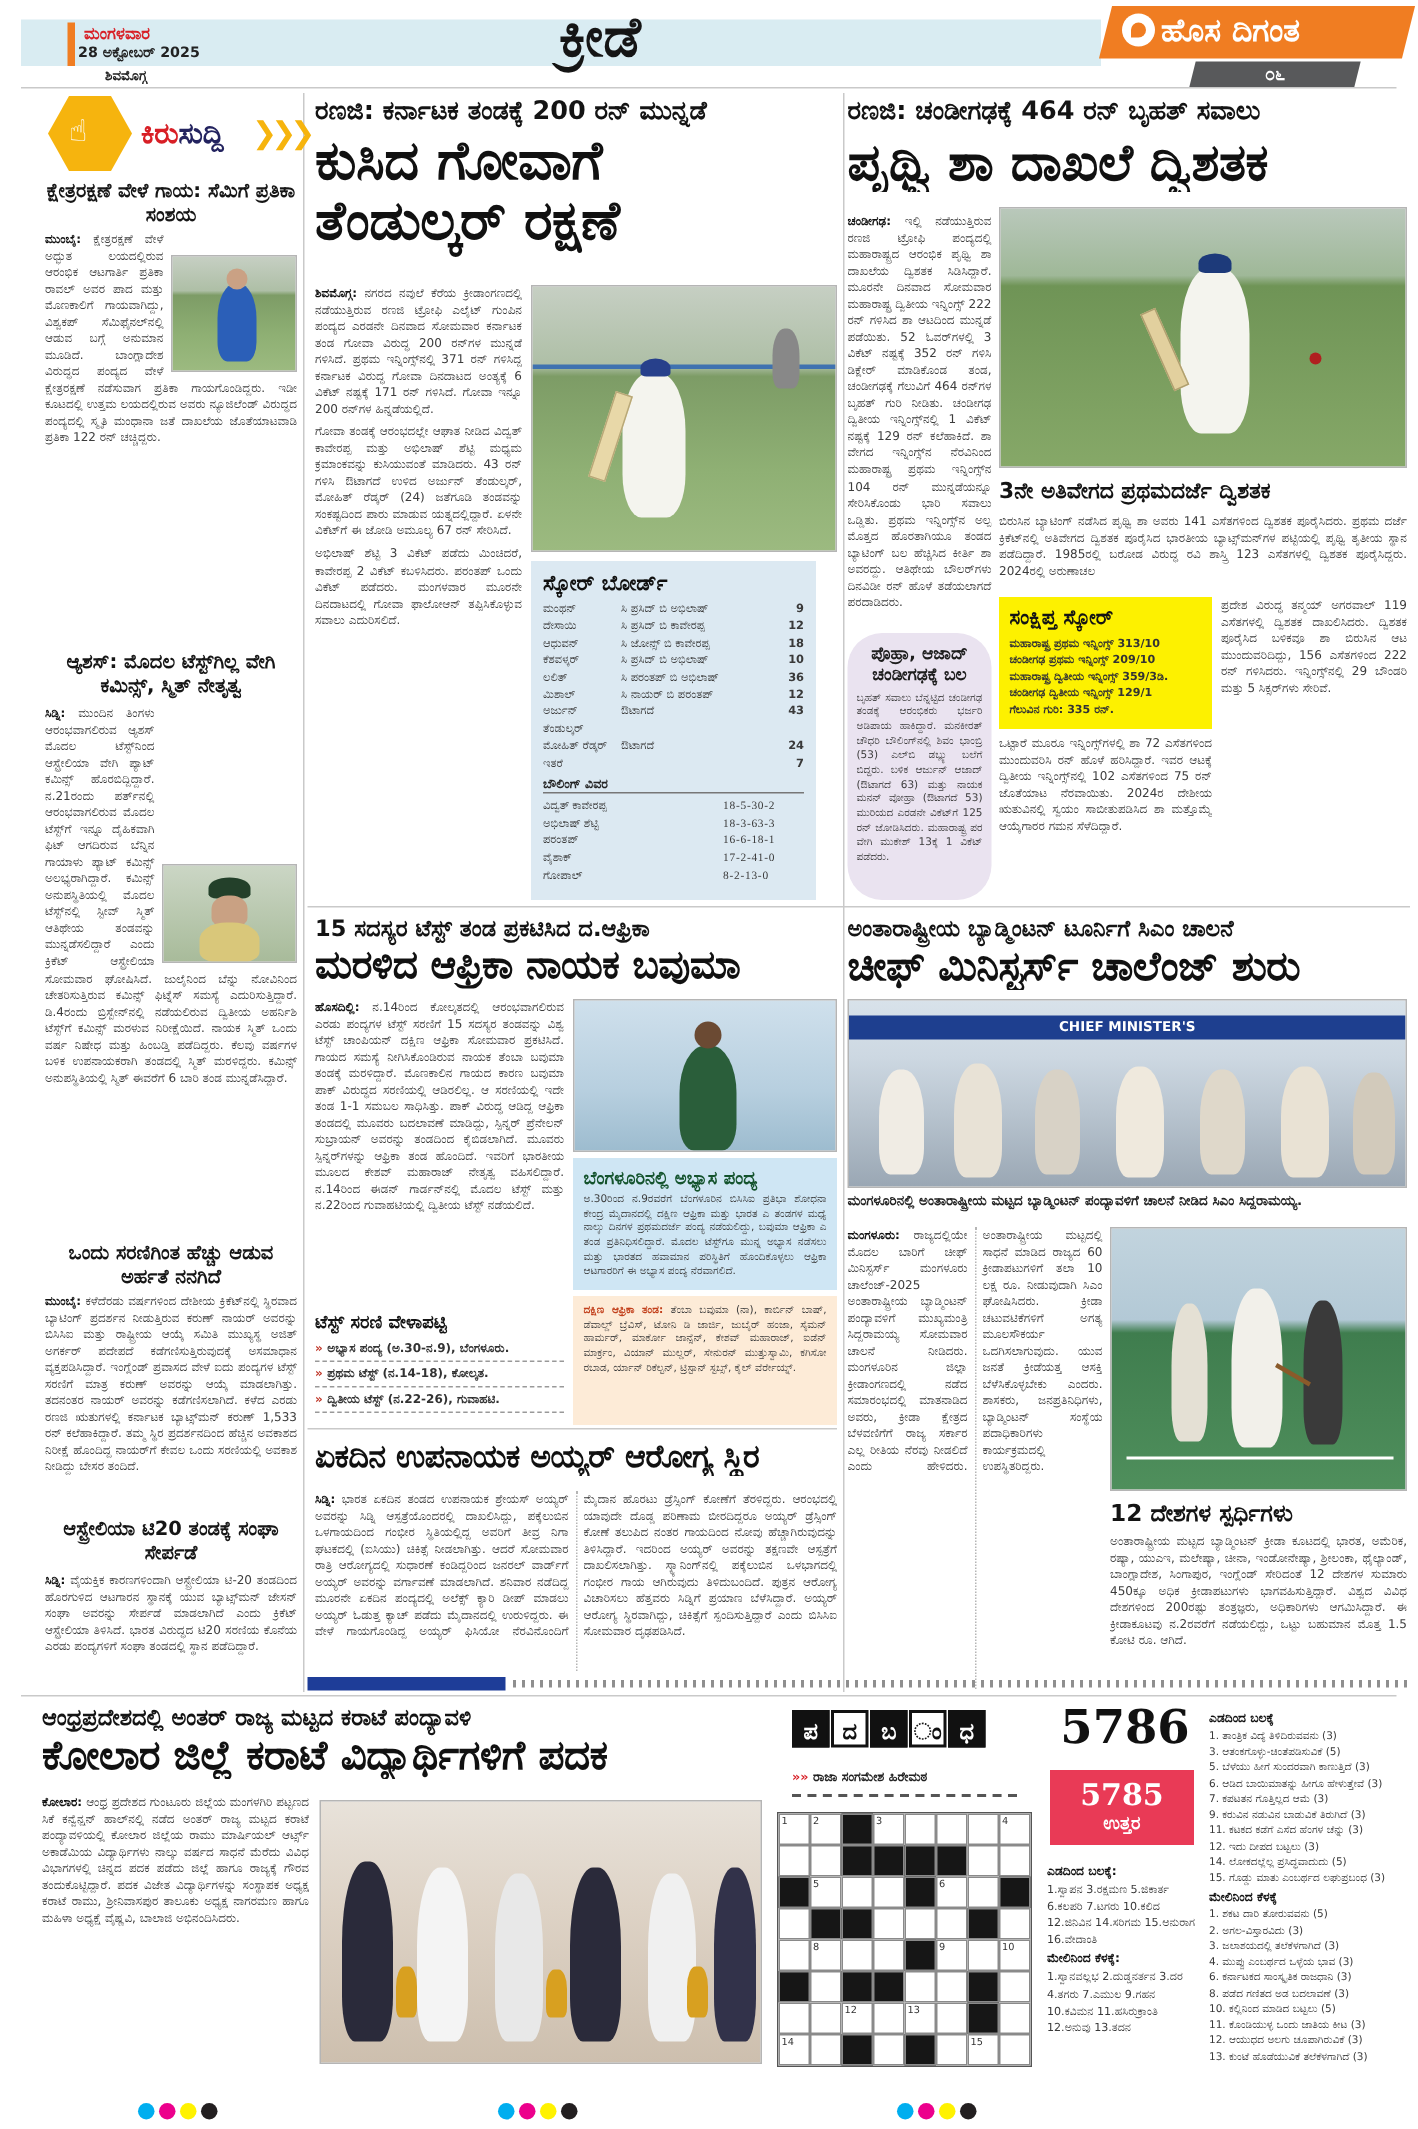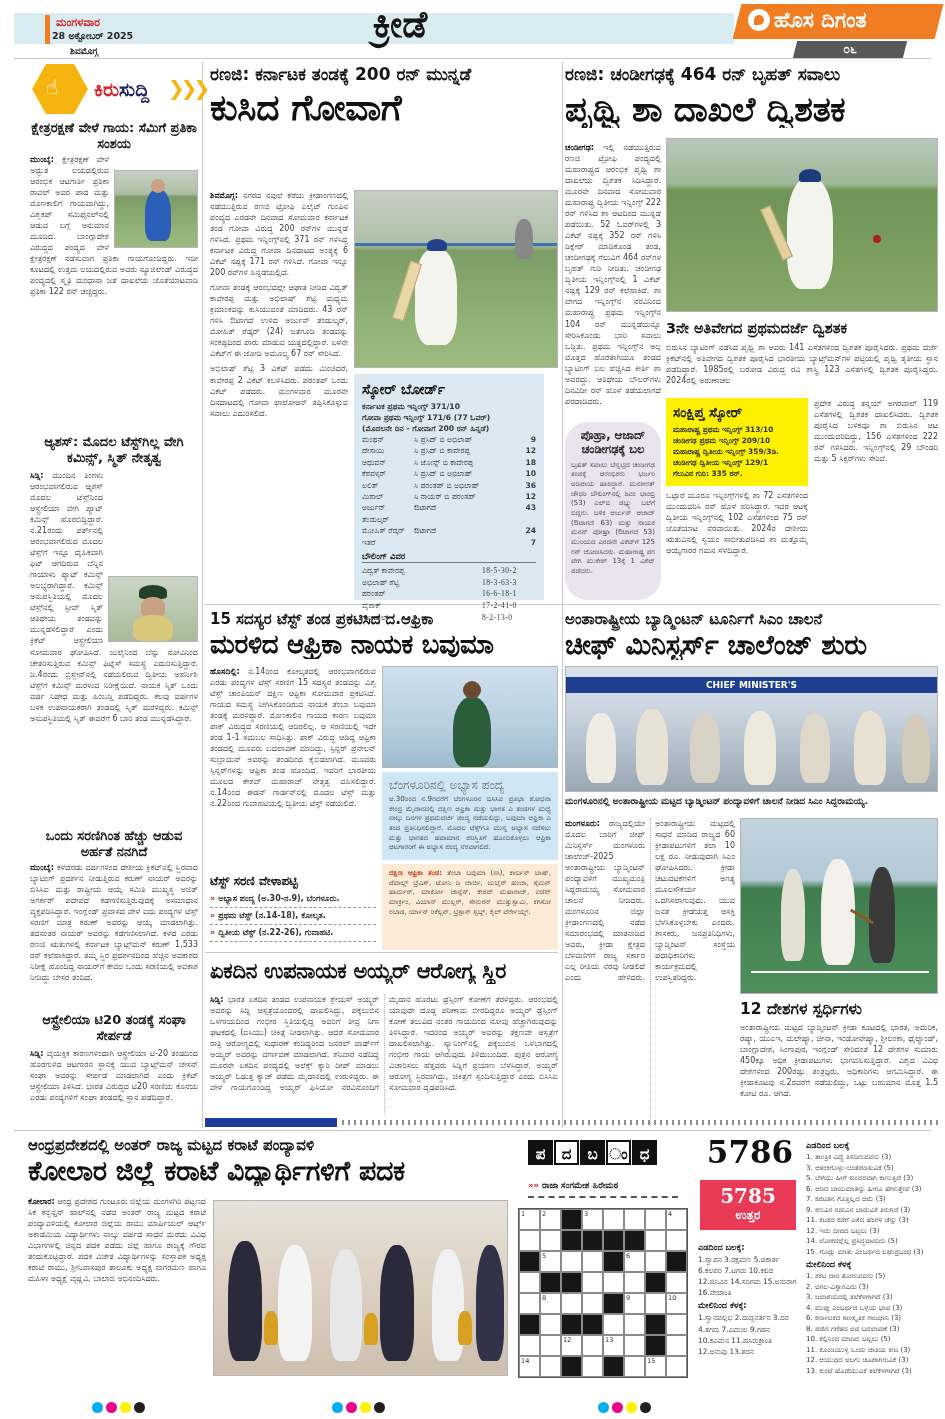--- a/index.html
+++ b/index.html
@@ -35,21 +35,21 @@
   .bw-row{display:flex;font-size:7.6px;line-height:1.55;color:#3a3a3a;font-family:Liberation Serif, serif;}
   .bw-row .n{flex:1;}
   .bw-row .f{width:54px;flex:none;letter-spacing:0.5px;}
   
   #ybox{background:#fdf100;padding:6px 7px;box-sizing:border-box;}
   #ybox .yb-title{font-size:13.5px;font-weight:bold;color:#141414;margin-bottom:3px;}
   #ybox .yb-line{font-size:7.4px;font-weight:bold;color:#333;line-height:1.5;}
   #pbox{background:#eae3f0;padding:6px 6px;box-sizing:border-box;}
   #pbox .pb-title{font-size:11.5px;font-weight:bold;text-align:center;color:#1d1d1d;line-height:1.25;margin-bottom:4px;}
   #bluebox{background:#cfe6f4;padding:6px 7px;box-sizing:border-box;}
-  #bluebox .bb-title{font-size:12px;font-weight:normal;color:#737373;margin-bottom:3px;}
+  #bluebox .bb-title{font-size:12px;font-weight:bold;color:#14532d;margin-bottom:3px;}
   #squadbox{background:#fdebd7;padding:5px 7px;box-sizing:border-box;}
   .squad-label{font-weight:bold;color:#c2401c;}
   
   .sched-title{font-size:12px;font-weight:bold;color:#151515;margin-bottom:3px;}
   .sched-item{font-size:8px;font-weight:bold;color:#333;padding:3px 0;border-bottom:1px dashed #999;}
   .sched-item .ar{color:#c0392b;margin-right:3px;}
   .twocol{column-count:2;column-gap:10px;column-rule:1px dotted #b5b5b5;}
   
   .cw-letter{width:25px;height:25px;display:inline-block;text-align:center;line-height:25px;
              font-size:15px;font-weight:bold;border:2px solid #111;box-sizing:border-box;margin-right:1px;}
@@ -142,41 +142,36 @@
 
   <div class="abs kiru-head" style="left:30px;top:1012px;width:168px;">ಆಸ್ಟ್ರೇಲಿಯಾ ಟಿ20 ತಂಡಕ್ಕೆ ಸಂಘಾ ಸೇರ್ಪಡೆ</div>
   <div class="abs body-text" style="left:30px;top:1048px;width:168px;height:78px;">
     <span class="dateline">ಸಿಡ್ನಿ:</span>
     <span>ವೈಯಕ್ತಿಕ ಕಾರಣಗಳಿಂದಾಗಿ ಆಸ್ಟ್ರೇಲಿಯಾ ಟಿ-20 ತಂಡದಿಂದ ಹೊರಗುಳಿದ ಆಟಗಾರನ ಸ್ಥಾನಕ್ಕೆ ಯುವ ಬ್ಯಾಟ್ಸ್‌ಮನ್ ಜೇಸನ್ ಸಂಘಾ ಅವರನ್ನು ಸೇರ್ಪಡೆ ಮಾಡಲಾಗಿದೆ ಎಂದು ಕ್ರಿಕೆಟ್ ಆಸ್ಟ್ರೇಲಿಯಾ ತಿಳಿಸಿದೆ. ಭಾರತ ವಿರುದ್ಧದ ಟಿ20 ಸರಣಿಯ ಕೊನೆಯ ಎರಡು ಪಂದ್ಯಗಳಿಗೆ ಸಂಘಾ ತಂಡದಲ್ಲಿ ಸ್ಥಾನ ಪಡೆದಿದ್ದಾರೆ.</span>
   </div>
 
   <div class="abs kicker" style="left:210px;top:64px;font-size:17px;">ರಣಜಿ: ಕರ್ನಾಟಕ ತಂಡಕ್ಕೆ 200 ರನ್ ಮುನ್ನಡೆ</div>
   <div class="abs headline" style="left:210px;top:88px;width:352px;font-size:36px;">
     <div>ಕುಸಿದ ಗೋವಾಗೆ</div>
+    <div>ತೆಂಡುಲ್ಕರ್ ರಕ್ಷಣೆ</div>
   </div>
   <div class="abs body-text" style="left:210px;top:190px;width:138px;height:410px;">
     <p><span class="dateline">ಶಿವಮೊಗ್ಗ:</span> <span>ನಗರದ ನವುಲೆ ಕೆರೆಯ ಕ್ರೀಡಾಂಗಣದಲ್ಲಿ ನಡೆಯುತ್ತಿರುವ ರಣಜಿ ಟ್ರೋಫಿ ಎಲೈಟ್ ಗುಂಪಿನ ಪಂದ್ಯದ ಎರಡನೇ ದಿನವಾದ ಸೋಮವಾರ ಕರ್ನಾಟಕ ತಂಡ ಗೋವಾ ವಿರುದ್ಧ 200 ರನ್‌ಗಳ ಮುನ್ನಡೆ ಗಳಿಸಿದೆ. ಪ್ರಥಮ ಇನ್ನಿಂಗ್ಸ್‌ನಲ್ಲಿ 371 ರನ್ ಗಳಿಸಿದ್ದ ಕರ್ನಾಟಕ ವಿರುದ್ಧ ಗೋವಾ ದಿನದಾಟದ ಅಂತ್ಯಕ್ಕೆ 6 ವಿಕೆಟ್ ನಷ್ಟಕ್ಕೆ 171 ರನ್ ಗಳಿಸಿದೆ. ಗೋವಾ ಇನ್ನೂ 200 ರನ್‌ಗಳ ಹಿನ್ನಡೆಯಲ್ಲಿದೆ.</span></p>
     <p>ಗೋವಾ ತಂಡಕ್ಕೆ ಆರಂಭದಲ್ಲೇ ಆಘಾತ ನೀಡಿದ ವಿದ್ವತ್ ಕಾವೇರಪ್ಪ ಮತ್ತು ಅಭಿಲಾಷ್ ಶೆಟ್ಟಿ ಮಧ್ಯಮ ಕ್ರಮಾಂಕವನ್ನು ಕುಸಿಯುವಂತೆ ಮಾಡಿದರು. 43 ರನ್ ಗಳಿಸಿ ಔಟಾಗದೆ ಉಳಿದ ಅರ್ಜುನ್ ತೆಂಡುಲ್ಕರ್, ಮೋಹಿತ್ ರೆಡ್ಕರ್ (24) ಜತೆಗೂಡಿ ತಂಡವನ್ನು ಸಂಕಷ್ಟದಿಂದ ಪಾರು ಮಾಡುವ ಯತ್ನದಲ್ಲಿದ್ದಾರೆ. ಏಳನೇ ವಿಕೆಟ್‌ಗೆ ಈ ಜೋಡಿ ಅಮೂಲ್ಯ 67 ರನ್ ಸೇರಿಸಿದೆ.</p>
     <p>ಅಭಿಲಾಷ್ ಶೆಟ್ಟಿ 3 ವಿಕೆಟ್ ಪಡೆದು ಮಿಂಚಿದರೆ, ಕಾವೇರಪ್ಪ 2 ವಿಕೆಟ್ ಕಬಳಿಸಿದರು. ಪರಂತಪ್ ಒಂದು ವಿಕೆಟ್ ಪಡೆದರು. ಮಂಗಳವಾರ ಮೂರನೇ ದಿನದಾಟದಲ್ಲಿ ಗೋವಾ ಫಾಲೋಆನ್ ತಪ್ಪಿಸಿಕೊಳ್ಳುವ ಸವಾಲು ಎದುರಿಸಲಿದೆ.</p>
   </div>
   <div class="photo ph-field" style="left:354px;top:190px;width:204px;height:178px;">
     <div style="position:absolute;left:0;top:52px;width:100%;height:3px;background:#3f72b0;"></div>
     <div class="ph-figure" style="left:60px;top:58px;width:42px;height:96px;"></div>
     <div class="ph-cap" style="left:72px;top:48px;width:20px;height:12px;"></div>
     <div style="position:absolute;left:46px;top:70px;width:10px;height:58px;background:#e8d8a8;transform:rotate(18deg);border:1px solid #b8a878;"></div>
     <div class="pp" style="left:160px;top:28px;width:18px;height:40px;background:#888;"></div>
   </div>
   <div id="scorebox" class="abs" style="left:354px;top:374px;width:190px;height:226px;">
     <div class="sb-title">ಸ್ಕೋರ್ ಬೋರ್ಡ್</div>
-    <div>
-
-    <div class="sb-line">ಕರ್ನಾಟಕ ಪ್ರಥಮ ಇನ್ನಿಂಗ್ಸ್ 371/10</div>
-        <div class="sb-line">ಗೋವಾ ಪ್ರಥಮ ಇನ್ನಿಂಗ್ಸ್ 171/6 (77 ಓವರ್)</div>
-        <div class="sb-line">(ಮೊದಲನೇ ದಿನ - ಗೋವಾಗೆ 200 ರನ್ ಹಿನ್ನಡೆ)</div>
-      </div>
     <div>
 
     <div class="sb-row">
         <span class="n">ಮಂಥನ್</span>
         <span class="d">ಸಿ ಪ್ರಸಿದ್ ಬಿ ಅಭಿಲಾಷ್</span>
         <span class="r">9</span>
       </div>
         <div class="sb-row">
         <span class="n">ದೇಸಾಯಿ</span>
         <span class="d">ಸಿ ಪ್ರಸಿದ್ ಬಿ ಕಾವೇರಪ್ಪ</span>

